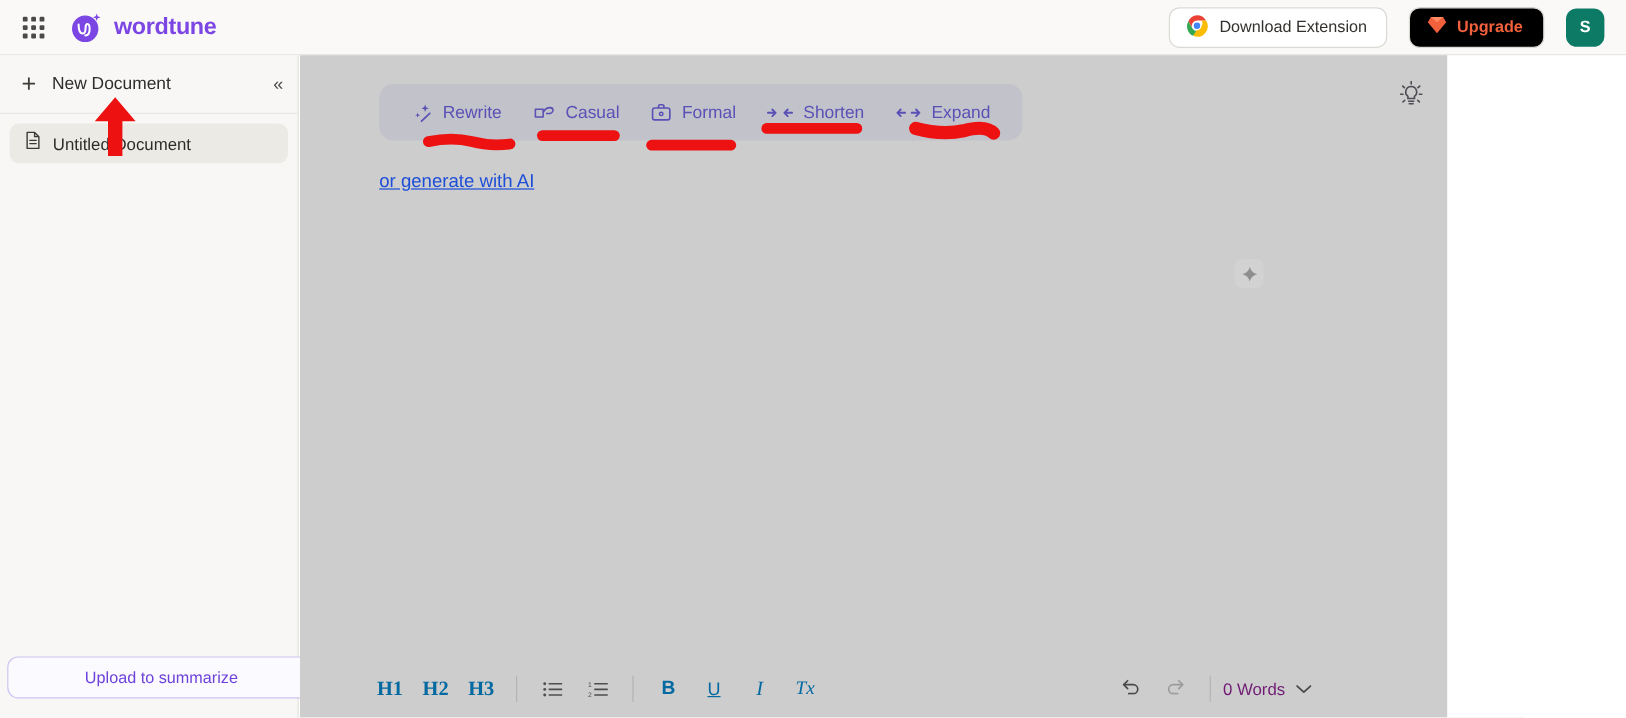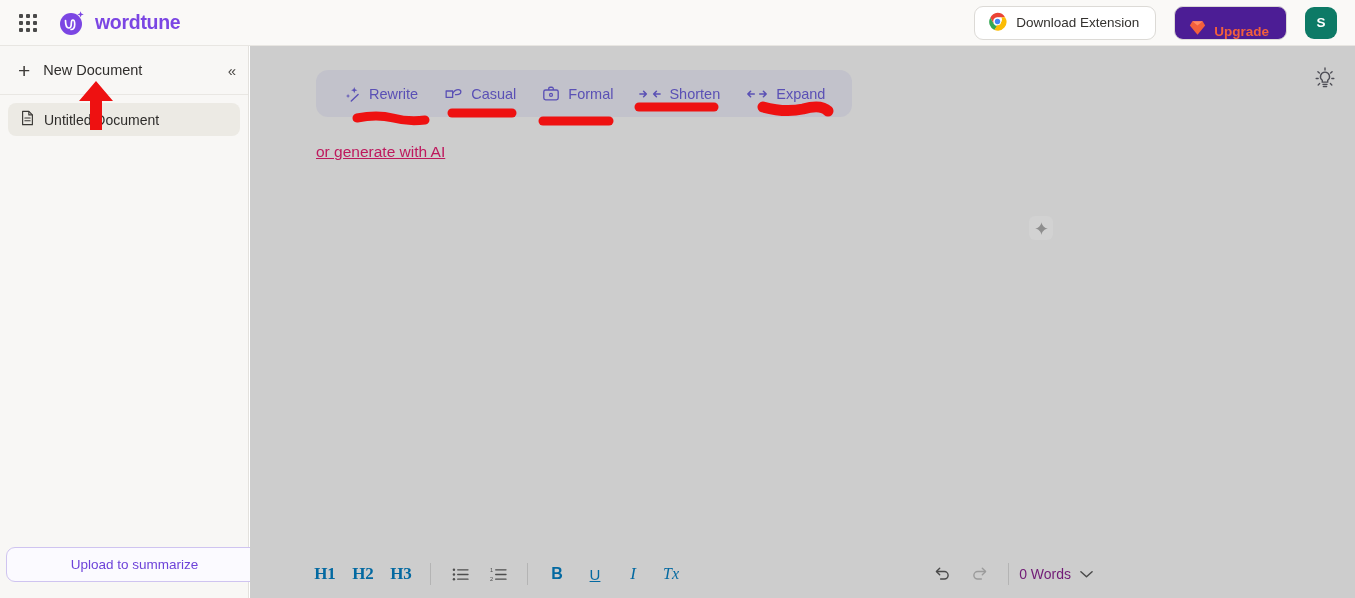--- a/index.html
+++ b/index.html
@@ -39,24 +39,24 @@
     display: flex; align-items: center; gap: 18px;
   }
   .btn-ext {
     height: 34px; display: flex; align-items: center; gap: 9px;
     padding: 0 16px 0 13px;
     border: 1px solid #dcdad6; border-radius: 9px;
     background: #ffffff; font-size: 13.5px; color: #33312e;
     cursor: pointer; white-space: nowrap;
   }
   .btn-upgrade {
-    height: 34px; display: flex; align-items: flex-end; gap: 8px;
+    height: 34px; display: flex; align-items: center; gap: 8px;
     padding: 0 17px 0 14px;
     border: 1px solid #dcdad6; border-radius: 9px;
-    background: #4c1d95; font-size: 13.5px; font-weight: 600;
+    background: #000000; font-size: 13.5px; font-weight: 600;
     color: #f2603c; cursor: pointer; white-space: nowrap;
   }
   .avatar {
     width: 32px; height: 32px; border-radius: 9px;
     background: #0d7a66; color: #ffffff;
     font-size: 13.5px; font-weight: 600;
     display: flex; align-items: center; justify-content: center;
     cursor: pointer;
   }
 
@@ -89,21 +89,21 @@
     width: 257px; height: 35px;
     border: 1px solid #cfc4f0; border-radius: 9px;
     background: #fbfaff; color: #6d42d9;
     font-size: 13.5px; display: flex; align-items: center; justify-content: center;
     cursor: pointer;
   }
 
   
   .main {
     position: absolute; left: 250px; top: 46px;
-    width: 1105px; height: 552px;
+    width: 956px; height: 552px;
     background: #cdcdcd;
   }
   .bulb { position: absolute; right: 20px; top: 21px; cursor: pointer; }
 
   
   .pill {
     position: absolute; left: 66px; top: 24px;
     height: 47px; border-radius: 12px;
     background: #c2c2cb;
     display: flex; align-items: center; gap: 0;
@@ -115,21 +115,21 @@
     font-size: 14.5px; color: #5a50b5;
   }
   .pill-item .ic { display: flex; align-items: center; }
 
   
   .placeholder {
     position: absolute; left: 66px; top: 97px;
     font-size: 15.5px; color: #9a9a9a;
     display: flex; gap: 6px; align-items: baseline;
   }
-  .gen-link { color: #be185d; text-decoration: underline; cursor: pointer; }
+  .gen-link { color: #1d4ed8; text-decoration: underline; cursor: pointer; }
 
   .spark-box {
     position: absolute; left: 779px; top: 170px;
     width: 24px; height: 24px; border-radius: 6px;
     background: #d2d2d2;
     display: flex; align-items: center; justify-content: center;
     cursor: pointer;
   }
 
   

